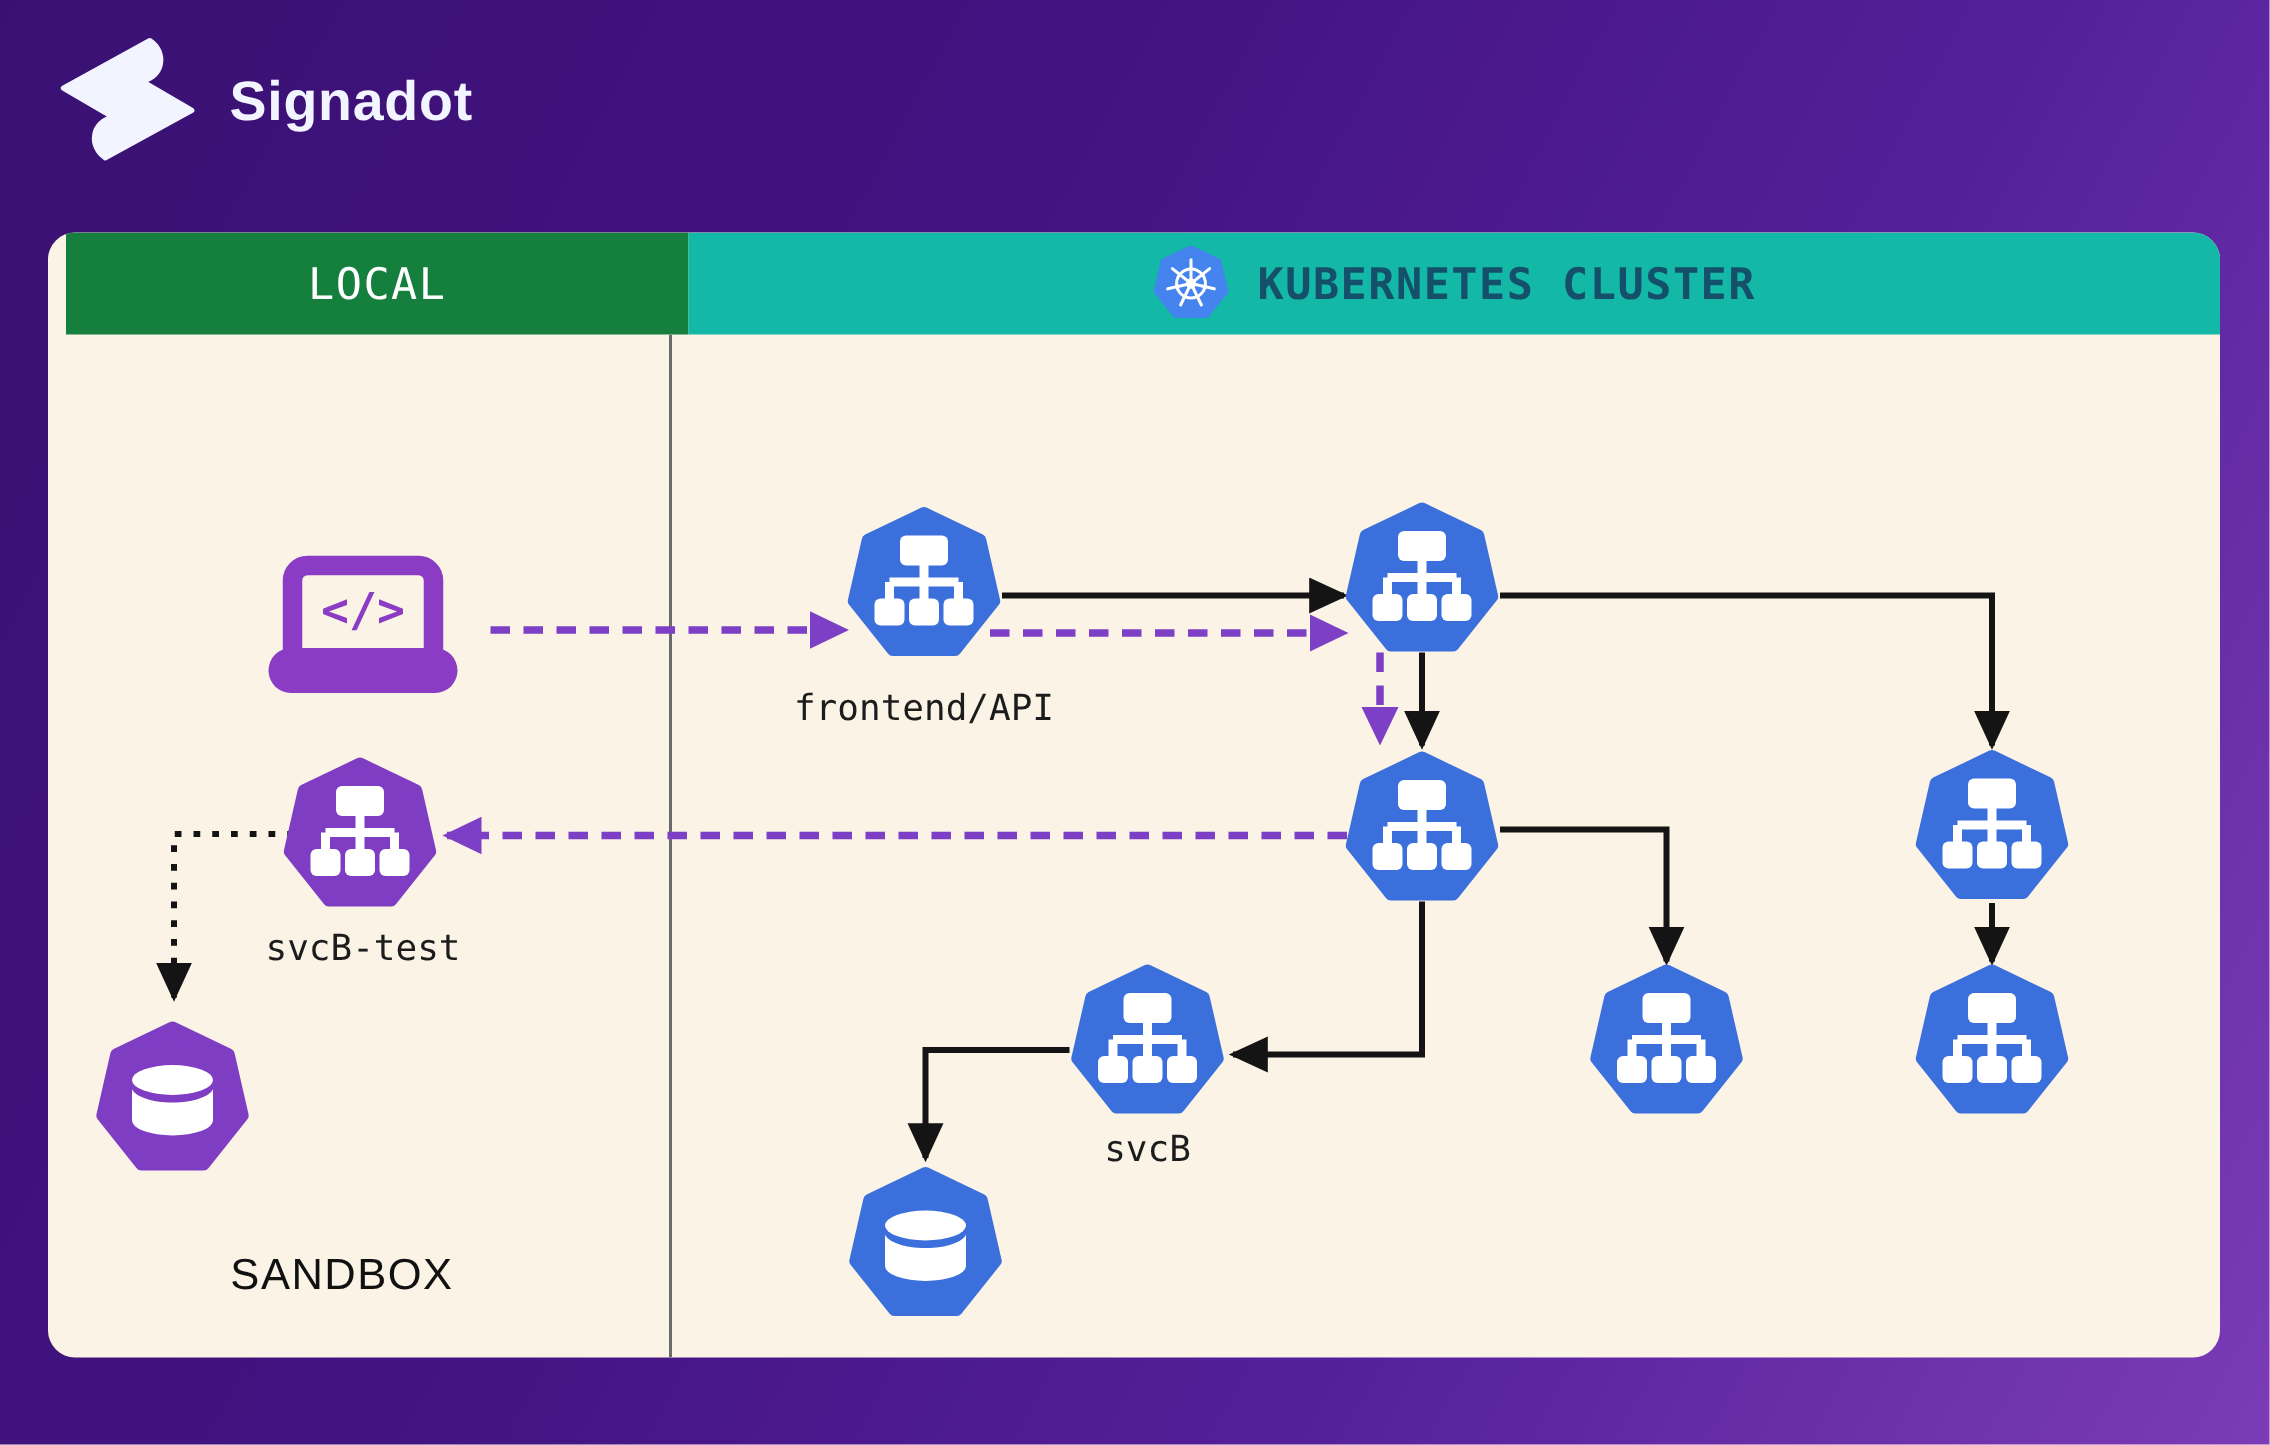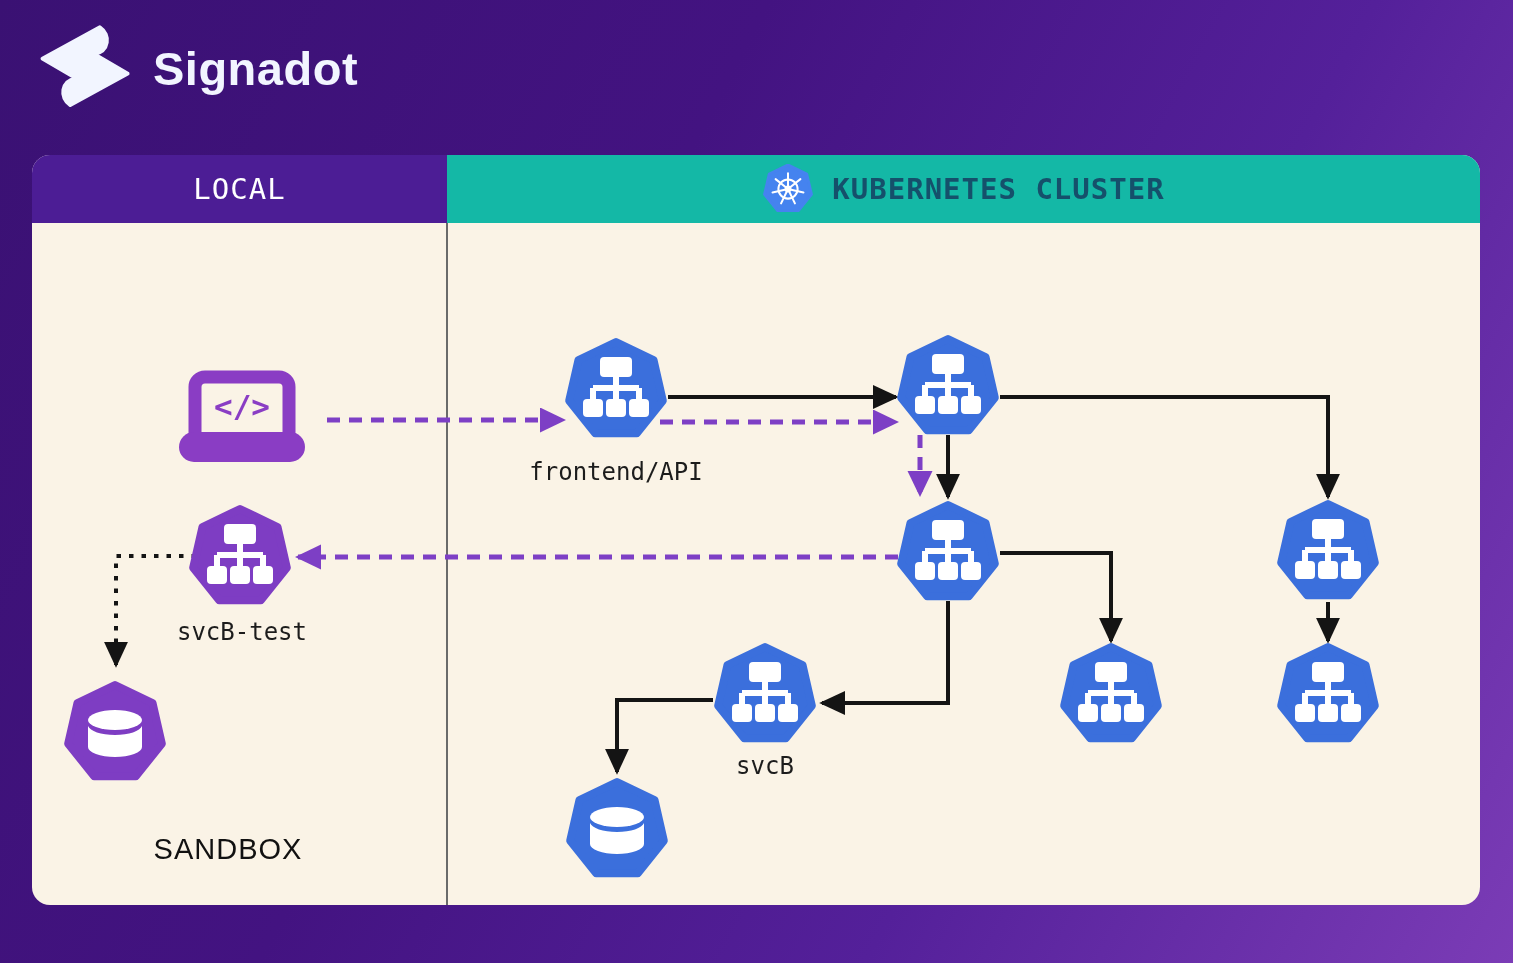--- a/index.html
+++ b/index.html
@@ -2,32 +2,33 @@
 <html><head>
 <meta charset="utf-8">
 <style>
   html,body { margin:0; padding:0; }
   body {
     width:1513px; height:963px; position:relative; overflow:hidden;
     background: linear-gradient(118deg, #3a1173 0%, #431381 38%, #54209a 68%, #7b3cb6 100%);
     font-family:"Liberation Sans", sans-serif;
   }
   .brand { position:absolute; left:35px; top:20px; display:flex; align-items:center; gap:16px; }
-  .brand-name { font-weight:700; font-size:47px; color:#f2f5ff; letter-spacing:0.5px; }
+  .brand-name { font-weight:700; font-size:37px; color:#f2f5ff; letter-spacing:0.5px; }
 
   .panel {
     position:absolute; left:32px; top:155px; width:1448px; height:750px;
     background:#faf3e6; border-radius:18px; overflow:hidden;
   }
   .panel-header { display:flex; height:68px; }
   .hdr-local {
-    width:415px; background:#4c1d95; color:#ffffff;
+    width:415px; background:#15803d; color:#ffffff;
     display:flex; align-items:center; justify-content:center;
     font-family:"DejaVu Sans Mono", monospace; font-size:29px; font-weight:500;
     letter-spacing:1px;
+    margin-left:12px;
   }
   .hdr-cluster {
     flex:1; background:#14b8a6; color:#15506b;
     display:flex; align-items:center; justify-content:center; gap:18px;
     font-family:"DejaVu Sans Mono", monospace; font-size:29px; font-weight:600;
     letter-spacing:1px;
   }
   .diagram { position:absolute; left:0; top:68px; }
 
   .blue-hex   { fill:#3b6fdc; stroke:#3b6fdc; stroke-width:8; stroke-linejoin:round; }

